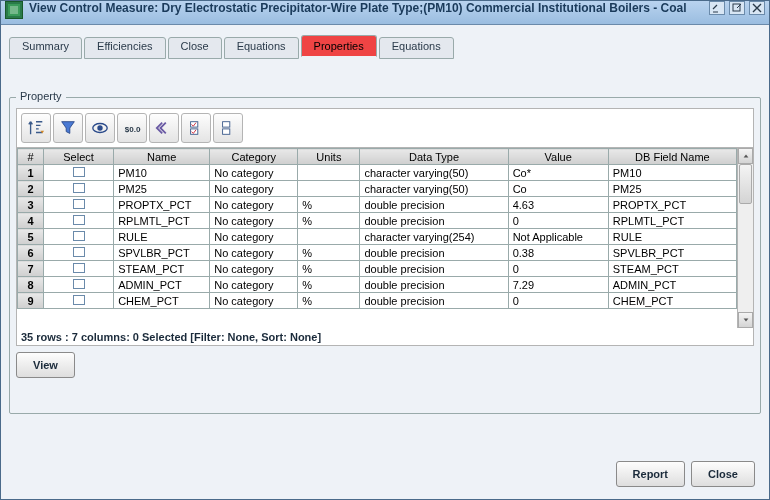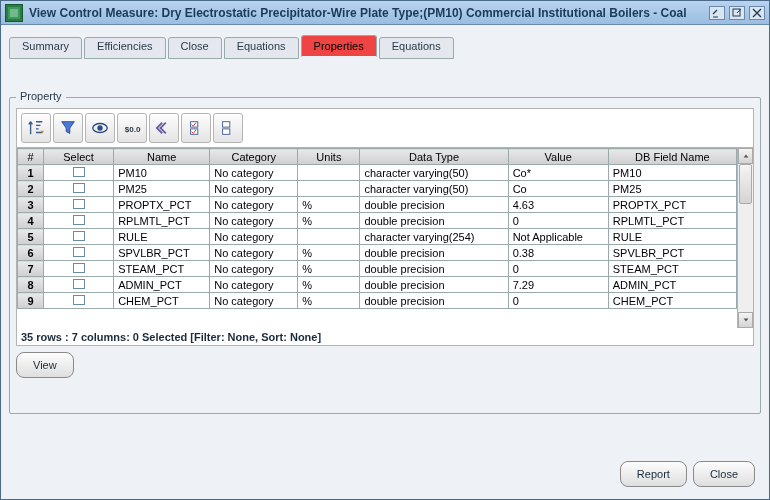--- a/index.html
+++ b/index.html
@@ -1,18 +1,18 @@
 <!DOCTYPE html>
 <html><head>
 <meta charset="utf-8">
 <style>
   * { box-sizing: border-box; }
   body { margin:0; font-family: Arial, sans-serif; font-size:11px; background:#fff; }
   .window { width:770px; height:500px; border:1px solid #4a6a8a; background:#eef2f7; display:flex; flex-direction:column; }
-  .titlebar { height:24px; background:linear-gradient(#b9d3ef,#9abde0); display:flex; align-items:center; padding:0 4px; border-bottom:1px solid #6a8aaa; }
+  .titlebar { height:24px; background:linear-gradient(#b9d3ef,#9abde0); display:flex; padding:0 4px; border-bottom:1px solid #6a8aaa; }
   .titlebar .app-icon { width:18px; height:18px; background:#2a7a4a; border:1px solid #185a2a; margin-right:6px; display:flex; align-items:center; justify-content:center; color:#fff; font-size:10px; }
   .titlebar .title { flex:1; color:#1a3a5a; font-weight:bold; font-size:12px; white-space:nowrap; overflow:hidden; text-overflow:ellipsis; }
   .title-controls { display:flex; gap:4px; }
   .title-btn { width:16px; height:14px; border:1px solid #6a8aaa; background:#d8e6f4; display:flex; align-items:center; justify-content:center; cursor:pointer;}
   .title-btn svg { width:10px; height:10px; }
   .content { flex:1; padding:10px 8px 6px 8px; display:flex; flex-direction:column;gap:41px; }
   .tabs { display:flex; margin-bottom:-1px; z-index:2; }
   .tab { padding:4px 12px; border:1px solid #9aa; background:#e4e8ee; margin-right:2px; cursor:pointer; border-top-left-radius:3px; border-top-right-radius:3px; position:relative; color:#2a3a4a;}
   .tab.active { background:#ef4444; border-bottom:1px solid #eef2f7; font-weight:normal; color:#000;}
   .tab:not(.active) { top:2px; padding-top:2px; padding-bottom:2px;}
@@ -29,21 +29,21 @@
   th { background:linear-gradient(#e8e8e8,#cfcfcf); font-weight:normal; text-align:center; color:#000;}
   td.rownum { background:linear-gradient(#e8e8e8,#cfcfcf); text-align:center; font-weight:bold;}
   td.select { text-align:center; }
   td.select .chk { display:inline-block; width:12px; height:10px; border:1px solid #6a8aaa; background:#fff;}
   .scrollbar-vert { width:16px; background:#e8e8e8; border-left:1px solid #b4b4b4; display:flex; flex-direction:column;}
   .sb-btn { height:16px; background:linear-gradient(#f4f4f4,#d4d4d4); border:1px solid #aaa; display:flex; align-items:center; justify-content:center; cursor:pointer;}
   .sb-track { flex:1; background:#efefef; position:relative;}
   .sb-thumb { position:absolute; left:1px; right:1px; top:0; height:40px; background:linear-gradient(#f4f4f4,#d4d4d4); border:1px solid #aaa; border-radius:2px;}
   .status { padding:2px 4px; font-size:11px; color:#1a2a3a; border-top:1px solid #fff;font-weight:bold;}
   .view-btn-row { margin-top:6px;}
-  .push-btn { padding:6px 16px; border:1px solid #8a8a8a; border-radius:8px; background:linear-gradient(#fdfdfd,#dedede); cursor:pointer; font-size:11px; font-weight:normal; color:#1a2a3a;}
+  .push-btn { padding:6px 16px; border:1px solid #8a8a8a; border-radius:3px; background:linear-gradient(#fdfdfd,#dedede); cursor:pointer; font-size:11px; font-weight:bold; color:#1a2a3a;}
   .footer { display:flex; justify-content:flex-end; padding:6px; gap:6px;}
   col.c-num{width:26px;} col.c-sel{width:70px;} col.c-name{width:96px;} col.c-cat{width:88px;} col.c-units{width:62px;} col.c-dtype{width:148px;} col.c-val{width:100px;} col.c-db{width:128px;}
 </style>
 </head>
 <body>
 
 <div class="window">
   <div class="titlebar">
     <div class="app-icon">
       <svg viewBox="0 0 16 16">

